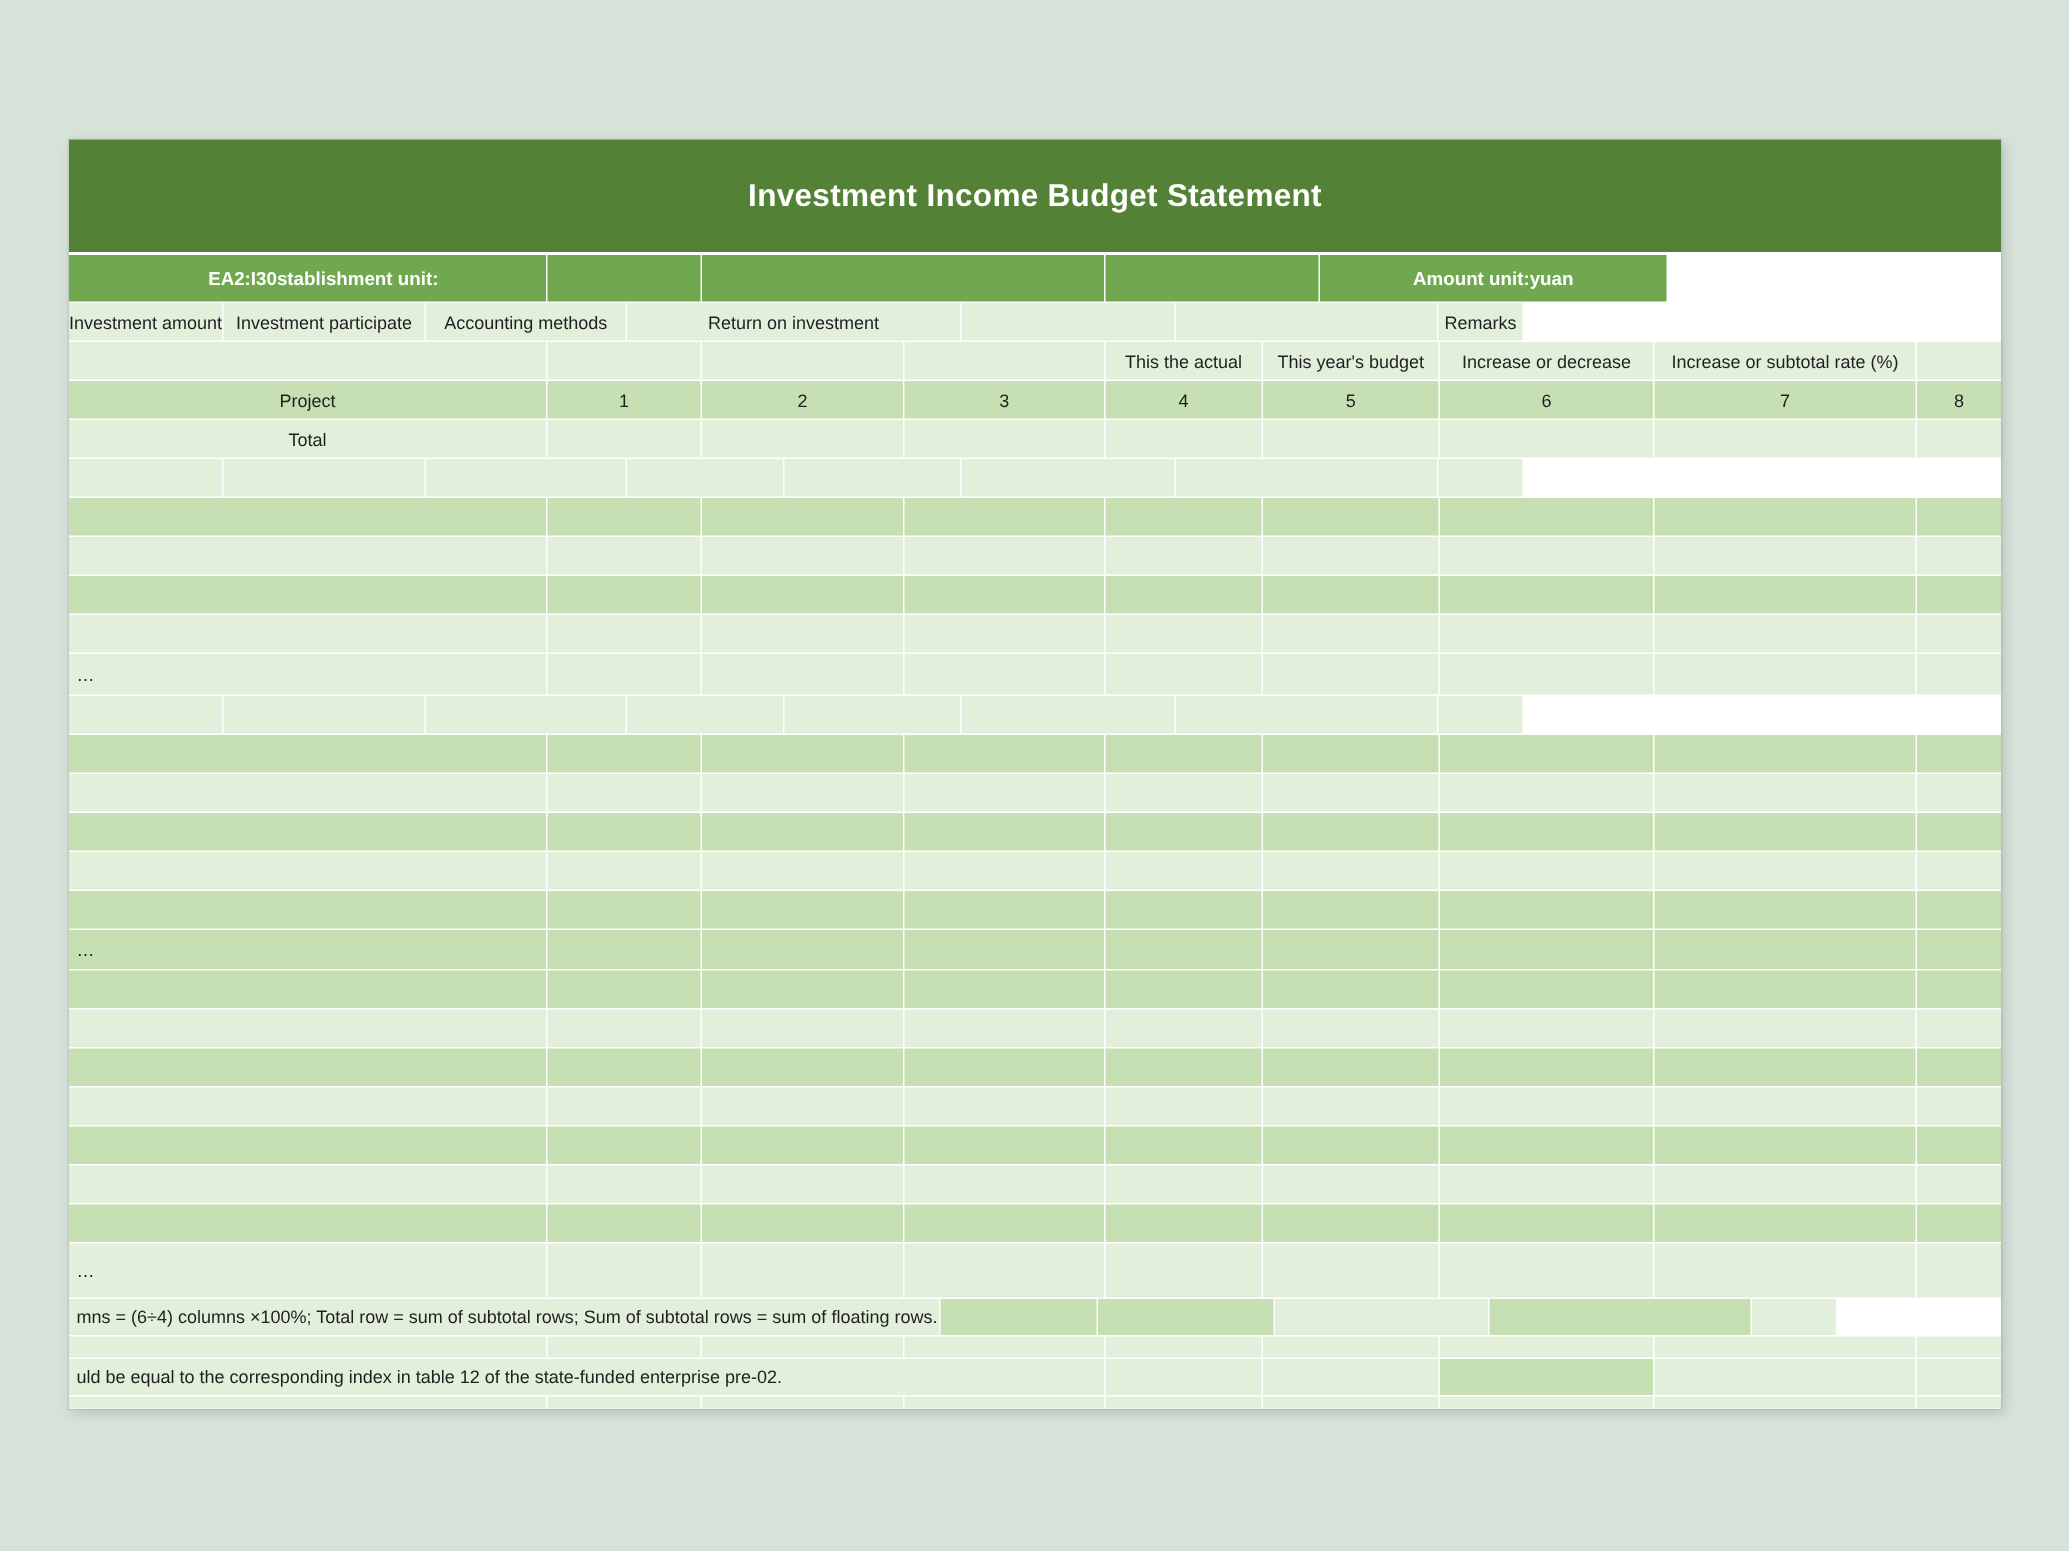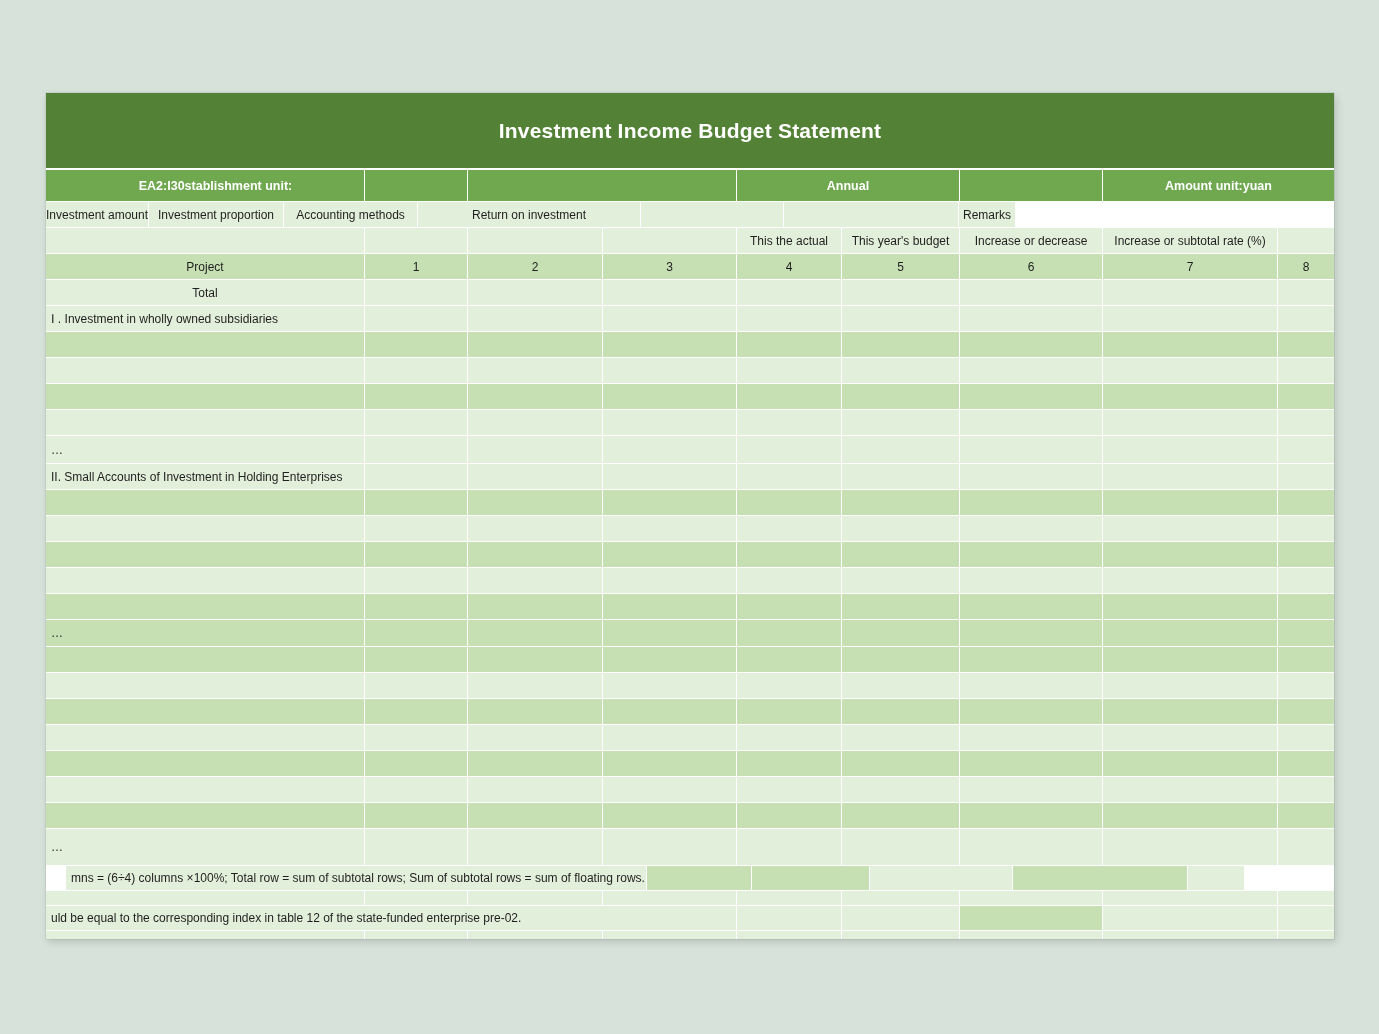--- a/index.html
+++ b/index.html
@@ -81,28 +81,27 @@
 </style>
 </head>
 <body>
 
 <div class="sheet">
   <div class="title-bar">Investment Income Budget Statement</div>
   <div class="header-row">
       <div class="hcell" style="width: 318px; padding-left: 21px;">EA2:I30stablishment unit:</div>
       <div class="hcell" style="width: 102px;"></div>
       <div class="hcell" style="width: 268px;"></div>
-      <div class="hcell" style="width: 222px;">Annual</div>
       <div class="hcell" style="width: 142px;"></div>
       <div class="hcell" style="width: 231px;">Amount unit:yuan</div>
     </div>
   <div class="sheet-body">
       <div class="grid-row" style="height: 25px;">
         <div class="cell light" style="width: 102px;">Investment amount</div>
-        <div class="cell light" style="width: 134px;">Investment proportion</div>
+        <div class="cell light" style="width: 134px;">Investment participate</div>
         <div class="cell light" style="width: 133px; text-align: right;">Accounting methods</div>
         <div class="cell light" style="width: 222px;">Return on investment</div>
         <div class="cell light" style="width: 142px;"></div>
         <div class="cell light" style="width: 174px;"></div>
         <div class="cell light" style="width: 56px;">Remarks</div>
       </div>
       <div class="grid-row" style="height: 25px;">
         <div class="cell light" style="width: 318px;"></div>
         <div class="cell light" style="width: 102px;"></div>
         <div class="cell light" style="width: 134px;"></div>
@@ -129,21 +128,20 @@
         <div class="cell light" style="width: 102px;"></div>
         <div class="cell light" style="width: 134px;"></div>
         <div class="cell light" style="width: 133px;"></div>
         <div class="cell light" style="width: 104px;"></div>
         <div class="cell light" style="width: 117px;"></div>
         <div class="cell light" style="width: 142px;"></div>
         <div class="cell light" style="width: 174px;"></div>
         <div class="cell light" style="width: 56px;"></div>
       </div>
       <div class="grid-row" style="height: 25px;">
-        <div class="cell light left" style="width: 318px;">Ⅰ . Investment in wholly owned subsidiaries</div>
         <div class="cell light" style="width: 102px;"></div>
         <div class="cell light" style="width: 134px;"></div>
         <div class="cell light" style="width: 133px;"></div>
         <div class="cell light" style="width: 104px;"></div>
         <div class="cell light" style="width: 117px;"></div>
         <div class="cell light" style="width: 142px;"></div>
         <div class="cell light" style="width: 174px;"></div>
         <div class="cell light" style="width: 56px;"></div>
       </div>
       <div class="grid-row" style="height: 25px;">
@@ -195,21 +193,20 @@
         <div class="cell light" style="width: 102px;"></div>
         <div class="cell light" style="width: 134px;"></div>
         <div class="cell light" style="width: 133px;"></div>
         <div class="cell light" style="width: 104px;"></div>
         <div class="cell light" style="width: 117px;"></div>
         <div class="cell light" style="width: 142px;"></div>
         <div class="cell light" style="width: 174px;"></div>
         <div class="cell light" style="width: 56px;"></div>
       </div>
       <div class="grid-row" style="height: 25px;">
-        <div class="cell light left" style="width: 318px;">II. Small Accounts of Investment in Holding Enterprises</div>
         <div class="cell light" style="width: 102px;"></div>
         <div class="cell light" style="width: 134px;"></div>
         <div class="cell light" style="width: 133px;"></div>
         <div class="cell light" style="width: 104px;"></div>
         <div class="cell light" style="width: 117px;"></div>
         <div class="cell light" style="width: 142px;"></div>
         <div class="cell light" style="width: 174px;"></div>
         <div class="cell light" style="width: 56px;"></div>
       </div>
       <div class="grid-row" style="height: 25px;">
@@ -360,21 +357,21 @@
         <div class="cell light" style="width: 102px;"></div>
         <div class="cell light" style="width: 134px;"></div>
         <div class="cell light" style="width: 133px;"></div>
         <div class="cell light" style="width: 104px;"></div>
         <div class="cell light" style="width: 117px;"></div>
         <div class="cell light" style="width: 142px;"></div>
         <div class="cell light" style="width: 174px;"></div>
         <div class="cell light" style="width: 56px;"></div>
       </div>
       <div class="grid-row" style="height: 24px;">
-        <div class="cell light left" style="width: 580px; margin-left: 20px;">mns = (6÷4) columns ×100%; Total row = sum of subtotal rows; Sum of subtotal rows = sum of floating rows.</div>
+        <div class="cell light left" style="width: 580px;">mns = (6÷4) columns ×100%; Total row = sum of subtotal rows; Sum of subtotal rows = sum of floating rows.</div>
         <div class="cell medium" style="width: 104px;"></div>
         <div class="cell medium" style="width: 117px;"></div>
         <div class="cell light" style="width: 142px;"></div>
         <div class="cell medium" style="width: 174px;"></div>
         <div class="cell light" style="width: 56px;"></div>
       </div>
       <div class="grid-row" style="height: 14px;">
         <div class="cell light" style="width: 318px;"></div>
         <div class="cell light" style="width: 102px;"></div>
         <div class="cell light" style="width: 134px;"></div>

